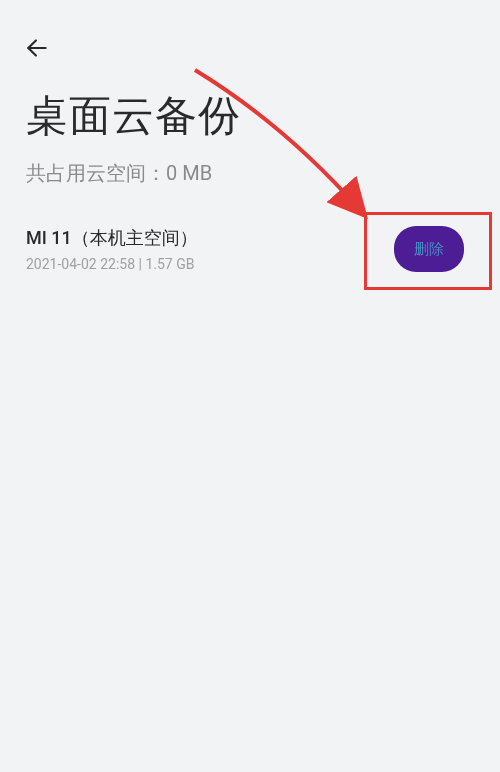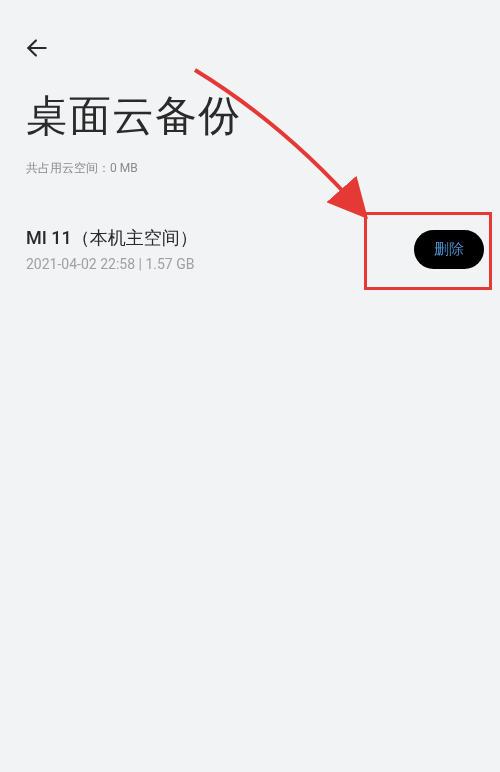--- a/index.html
+++ b/index.html
@@ -32,48 +32,47 @@
       left: 26px;
       font-size: 42px;
       font-weight: 400;
       color: #2a2a2a;
       letter-spacing: 1px;
     }
     .storage-info {
       position: absolute;
       top: 160px;
       left: 26px;
-      font-size: 12px;
+      font-size: 20px;
       color: #8a8a8a;
     }
     .backup-item {
       position: absolute;
       top: 226px;
       left: 26px;
-      right: 16px;
+      right: 36px;
       display: flex;
-      align-items: center;
       justify-content: space-between;
     }
     .backup-text {
       display: flex;
       flex-direction: column;
     }
     .device-name {
       font-size: 18px;
       font-weight: 500;
       color: #2a2a2a;
       margin-bottom: 6px;
     }
     .backup-meta {
       font-size: 14px;
       color: #a0a0a0;
     }
     .delete-btn {
-      background: #000000;
+      background: #4c1d95;
       border: none;
       border-radius: 22px;
       padding: 10px 20px;
       font-size: 15px;
       color: #4a8cc7;
       cursor: pointer;
       position: relative;
       z-index: 2;
     }
     .annotation-box {

